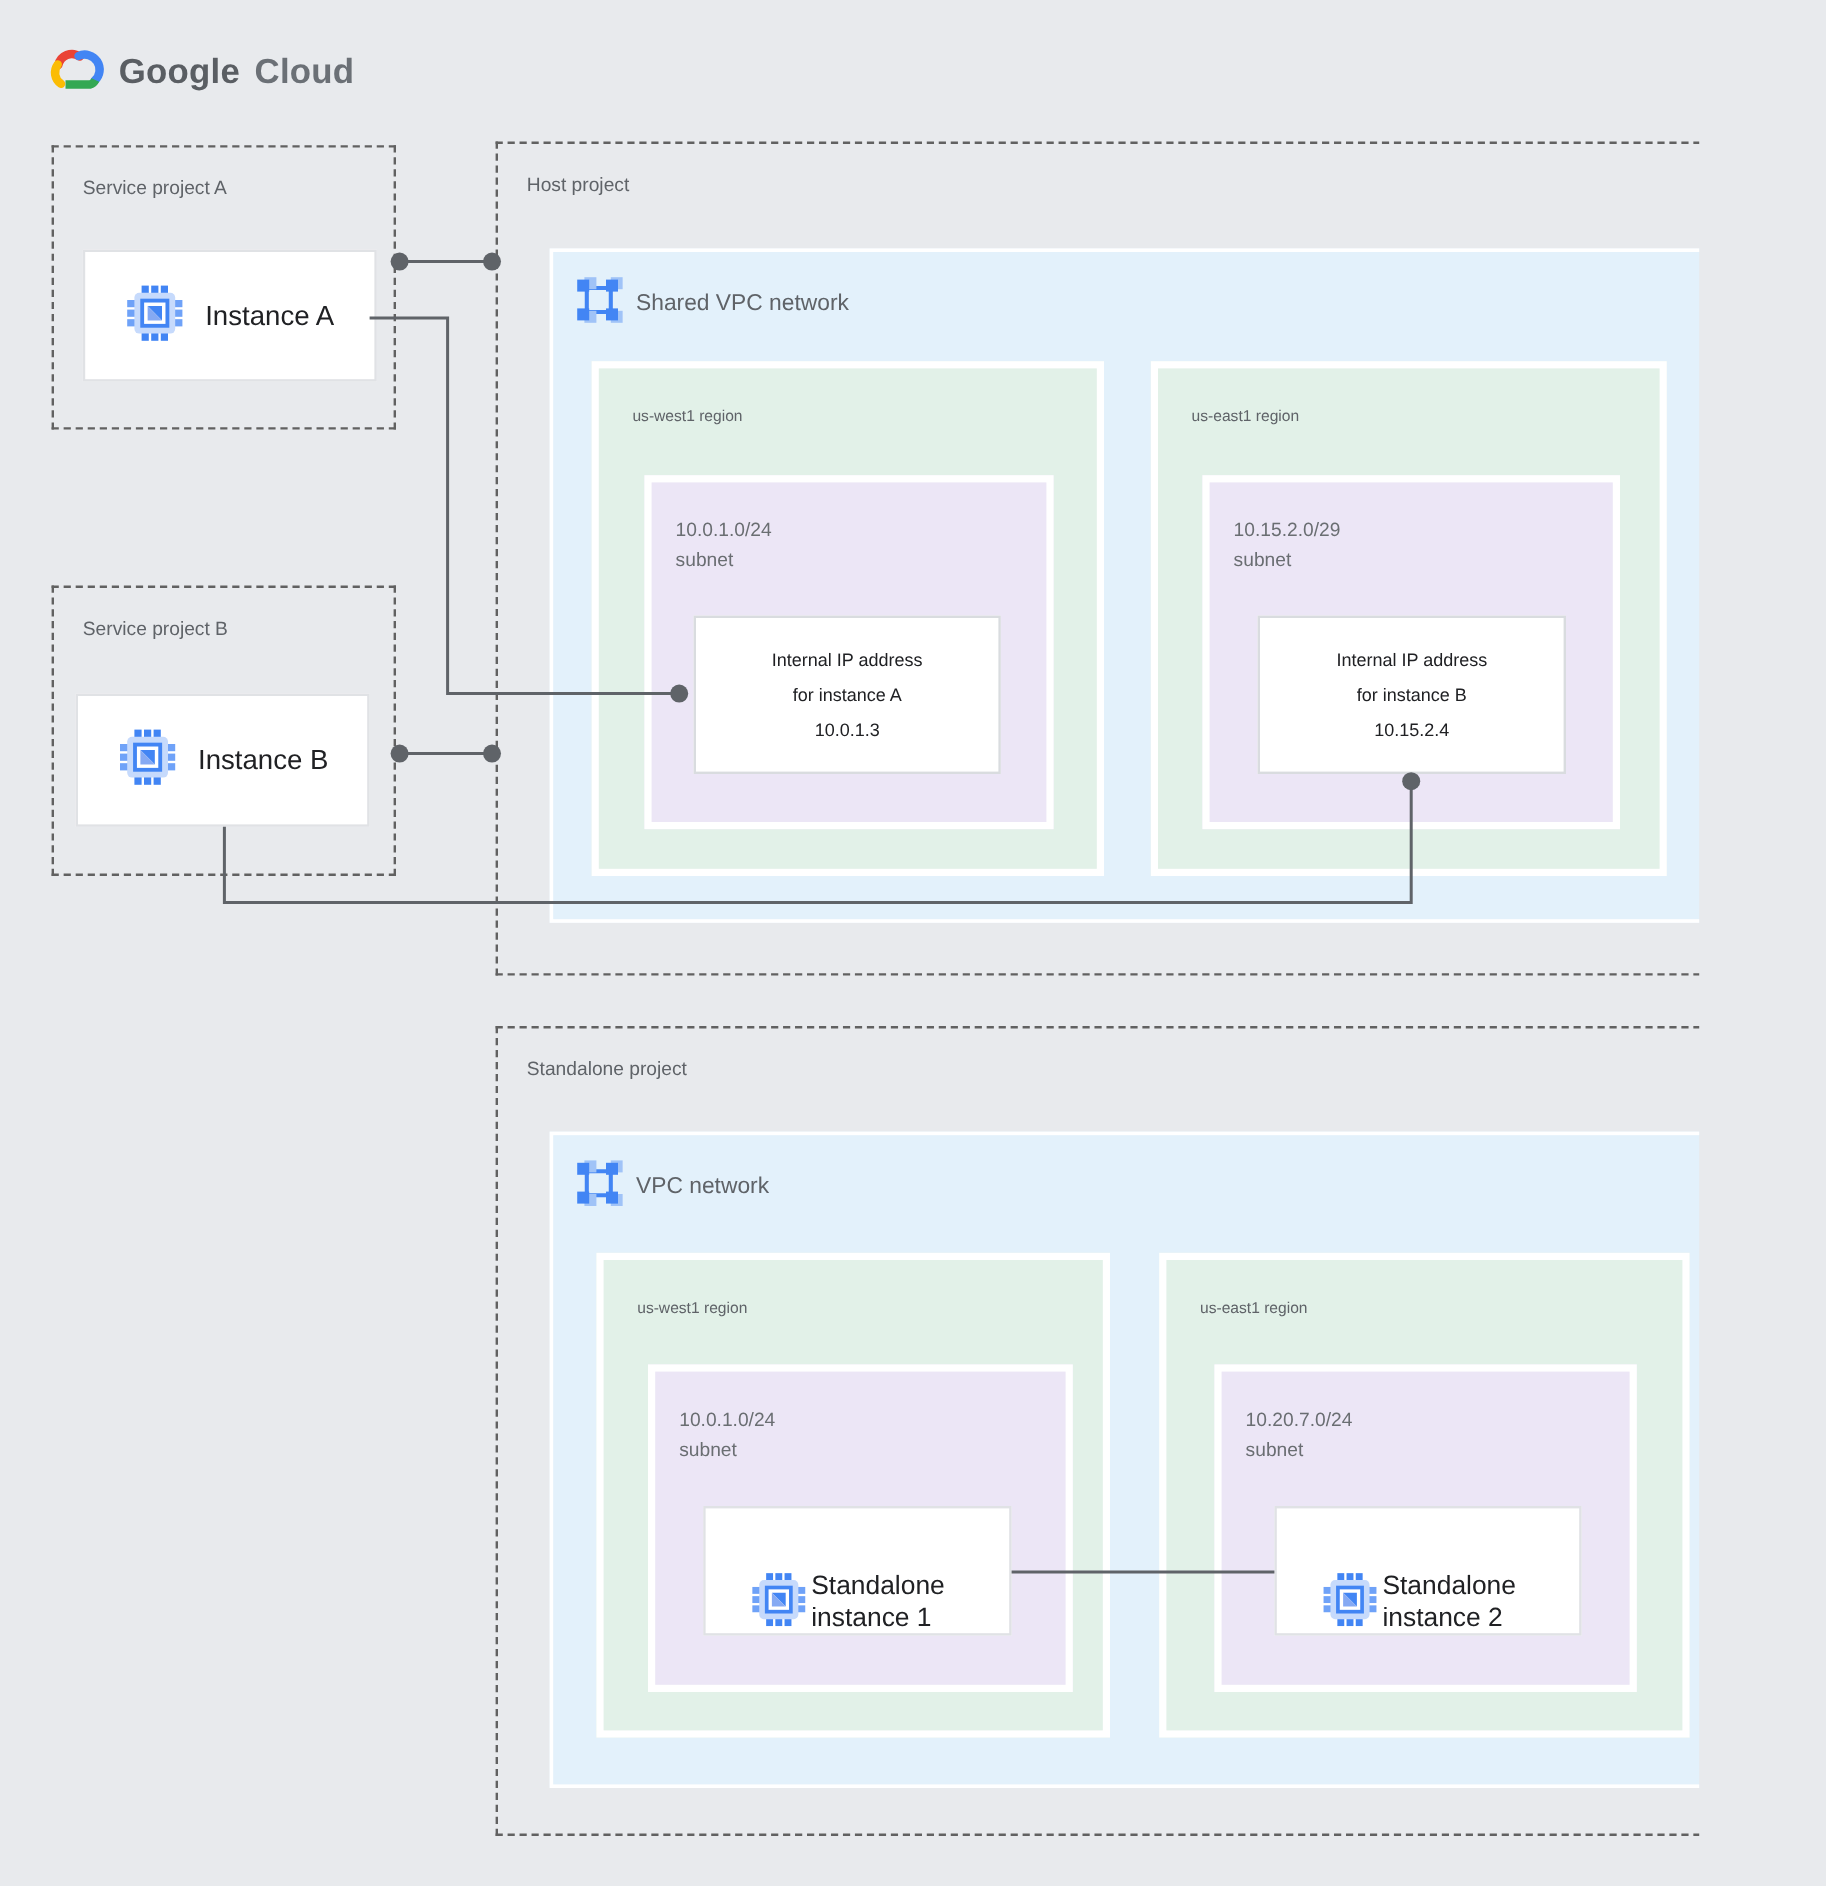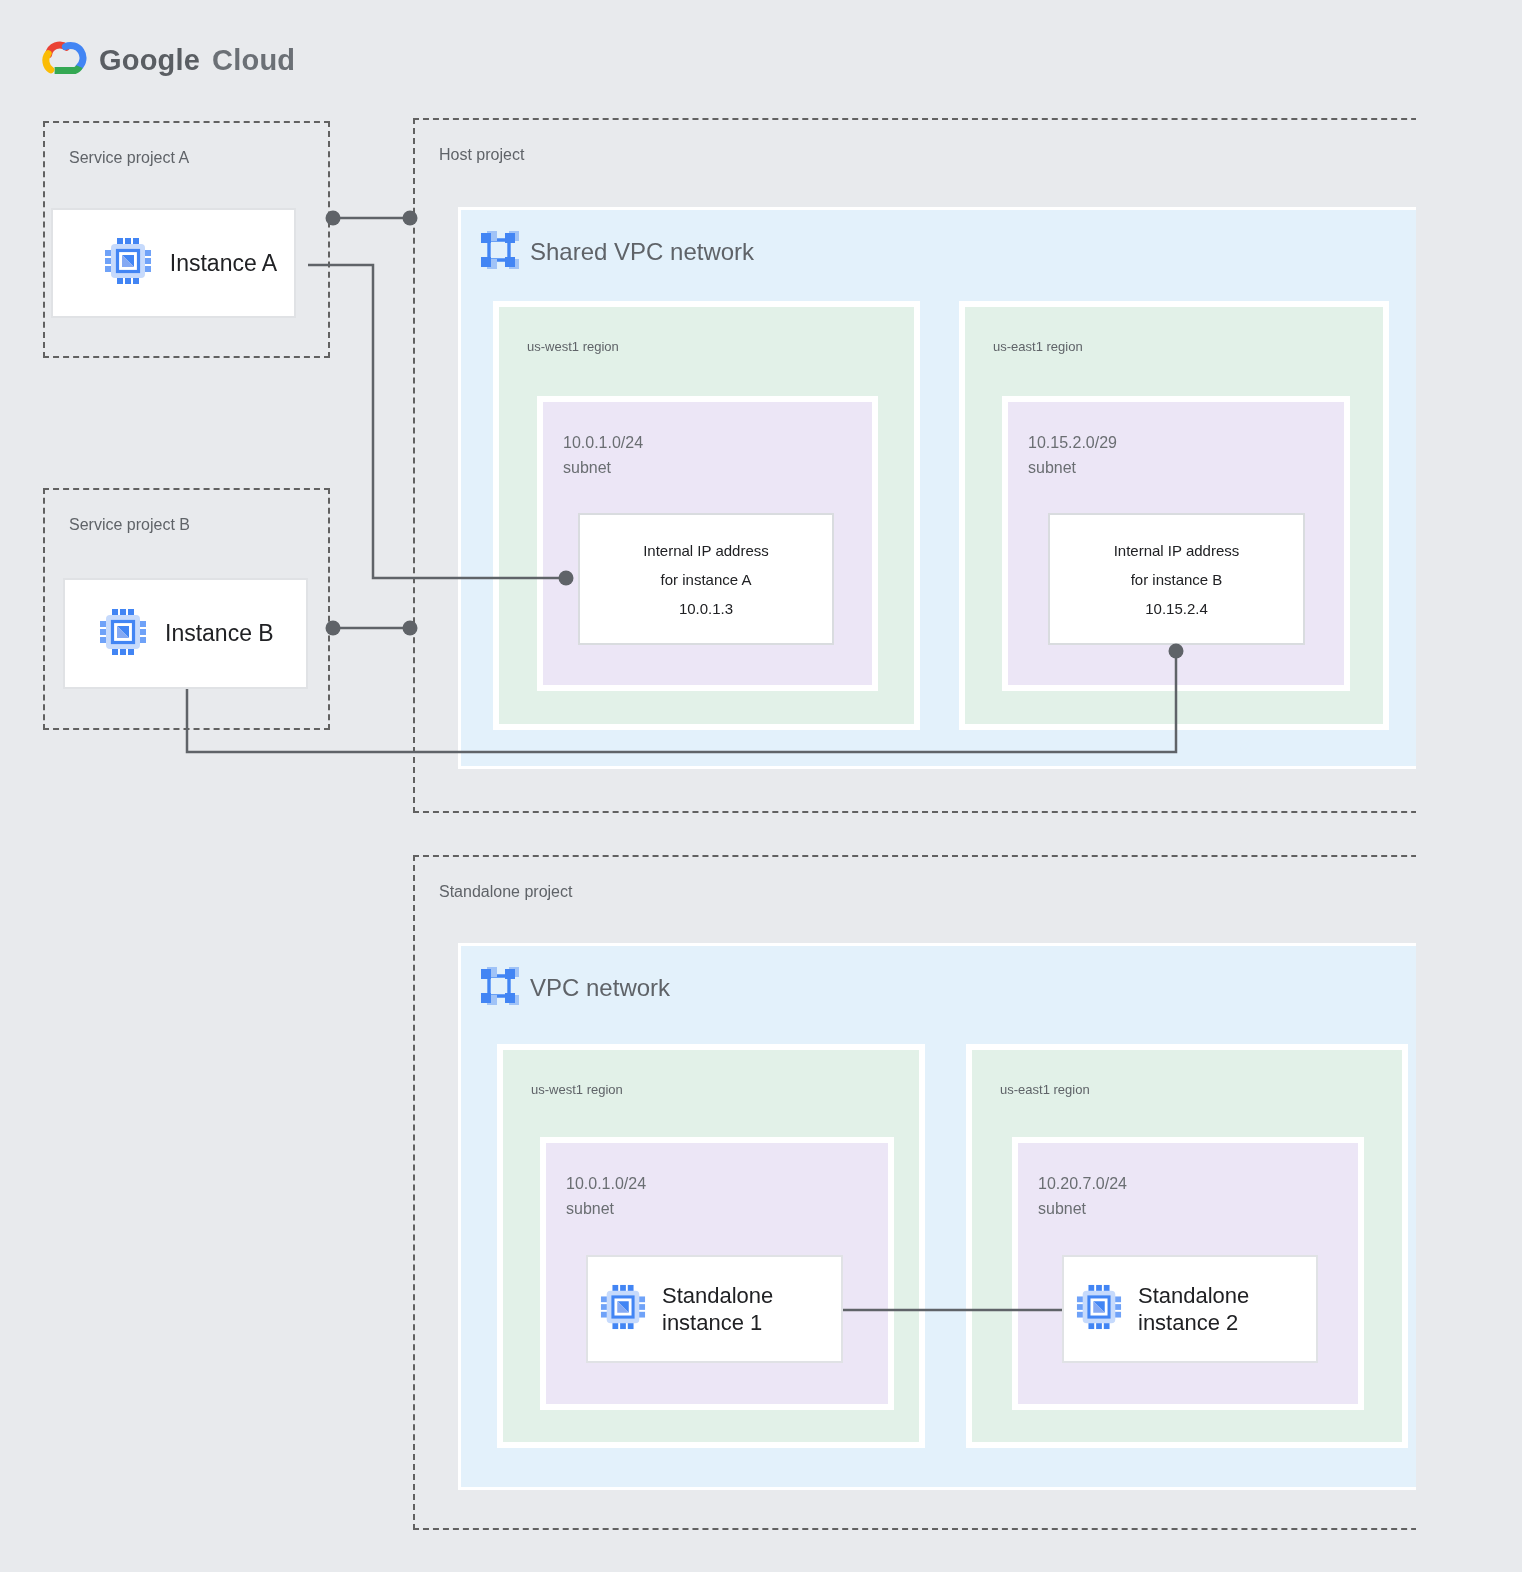--- a/index.html
+++ b/index.html
@@ -4,46 +4,46 @@
 <style>
   html,body{margin:0;padding:0;background:#E8EAED;}
   .page{position:relative;width:1416px;height:1572px;background:#E8EAED;
         font-family:"Liberation Sans",sans-serif;overflow:hidden;}
 
   
   .dashed{position:absolute;border:2px dashed #616161;box-sizing:border-box;}
   .proj-label{position:absolute;left:24px;top:26px;font-size:16px;color:#5F6368;}
   .netbox{position:absolute;background:#E3F1FB;border:3px solid #ffffff;box-sizing:border-box;}
   .netlabel-row{position:absolute;left:18px;top:20px;display:flex;align-items:center;gap:11px;}
-  .netlabel-row .txt{font-size:24px;color:#5F6368;}
+  .netlabel-row .txt{font-size:19px;color:#5F6368;}
   .region{position:absolute;background:#E2F1E8;border:6px solid #ffffff;box-sizing:border-box;}
   .region-label{position:absolute;left:28px;top:32px;font-size:13px;color:#5F6368;}
   .subnet{position:absolute;background:#ECE6F6;border:6px solid #ffffff;box-sizing:border-box;}
   .subnet-label{position:absolute;left:20px;top:28px;font-size:16px;color:#6A6E72;line-height:25px;}
 
   
   .card{position:absolute;background:#ffffff;box-sizing:border-box;}
   .inst-card{border:2px solid #E0E2E5;display:flex;align-items:center;padding-left:34px;gap:18px;}
   .inst-card .name{font-size:23px;color:#202124;}
   .ip-card{border:2px solid #D9DCDF;display:flex;flex-direction:column;justify-content:center;
            text-align:center;font-size:15px;line-height:29px;color:#202124;}
-  .sa-card{border:2px solid #E0E2E5;display:flex;align-items:center;padding-left:12px;gap:16px;}
+  .sa-card{border:2px solid #E0E2E5;display:flex;align-items:flex-end;padding-left:38px;gap:4px;}
   .sa-card .name{font-size:22px;line-height:27px;color:#202124;}
 
   
   .logo{position:absolute;left:33px;top:36px;display:flex;align-items:center;gap:12px;}
   .logo .g{font-size:29px;color:#5A5E63;font-weight:700;letter-spacing:.2px;}
   .logo .c{font-size:29px;color:#6B7076;font-weight:700;letter-spacing:.2px;}
 
   
   .wires{position:absolute;left:0;top:0;pointer-events:none;}
 
   
   #svc-a{left:43px;top:121px;width:287px;height:237px;}
-  #inst-a{left:51px;top:208px;width:245px;height:110px;justify-content:center;}
+  #inst-a{left:69px;top:208px;width:245px;height:110px;}
   #svc-b{left:43px;top:488px;width:287px;height:242px;}
   #inst-b{left:63px;top:578px;width:245px;height:111px;text-align:center;}
 
   #host{left:413px;top:118px;width:1064px;height:695px;}
   #shared-vpc{left:458px;top:207px;width:972px;height:562px;}
   #host-region-west{left:493px;top:301px;width:427px;height:429px;}
   #host-region-east{left:959px;top:301px;width:430px;height:429px;}
   #host-subnet-west{left:537px;top:396px;width:341px;height:295px;}
   #host-subnet-east{left:1002px;top:396px;width:348px;height:295px;}
   #ip-a{left:578px;top:513px;width:256px;height:132px;}

